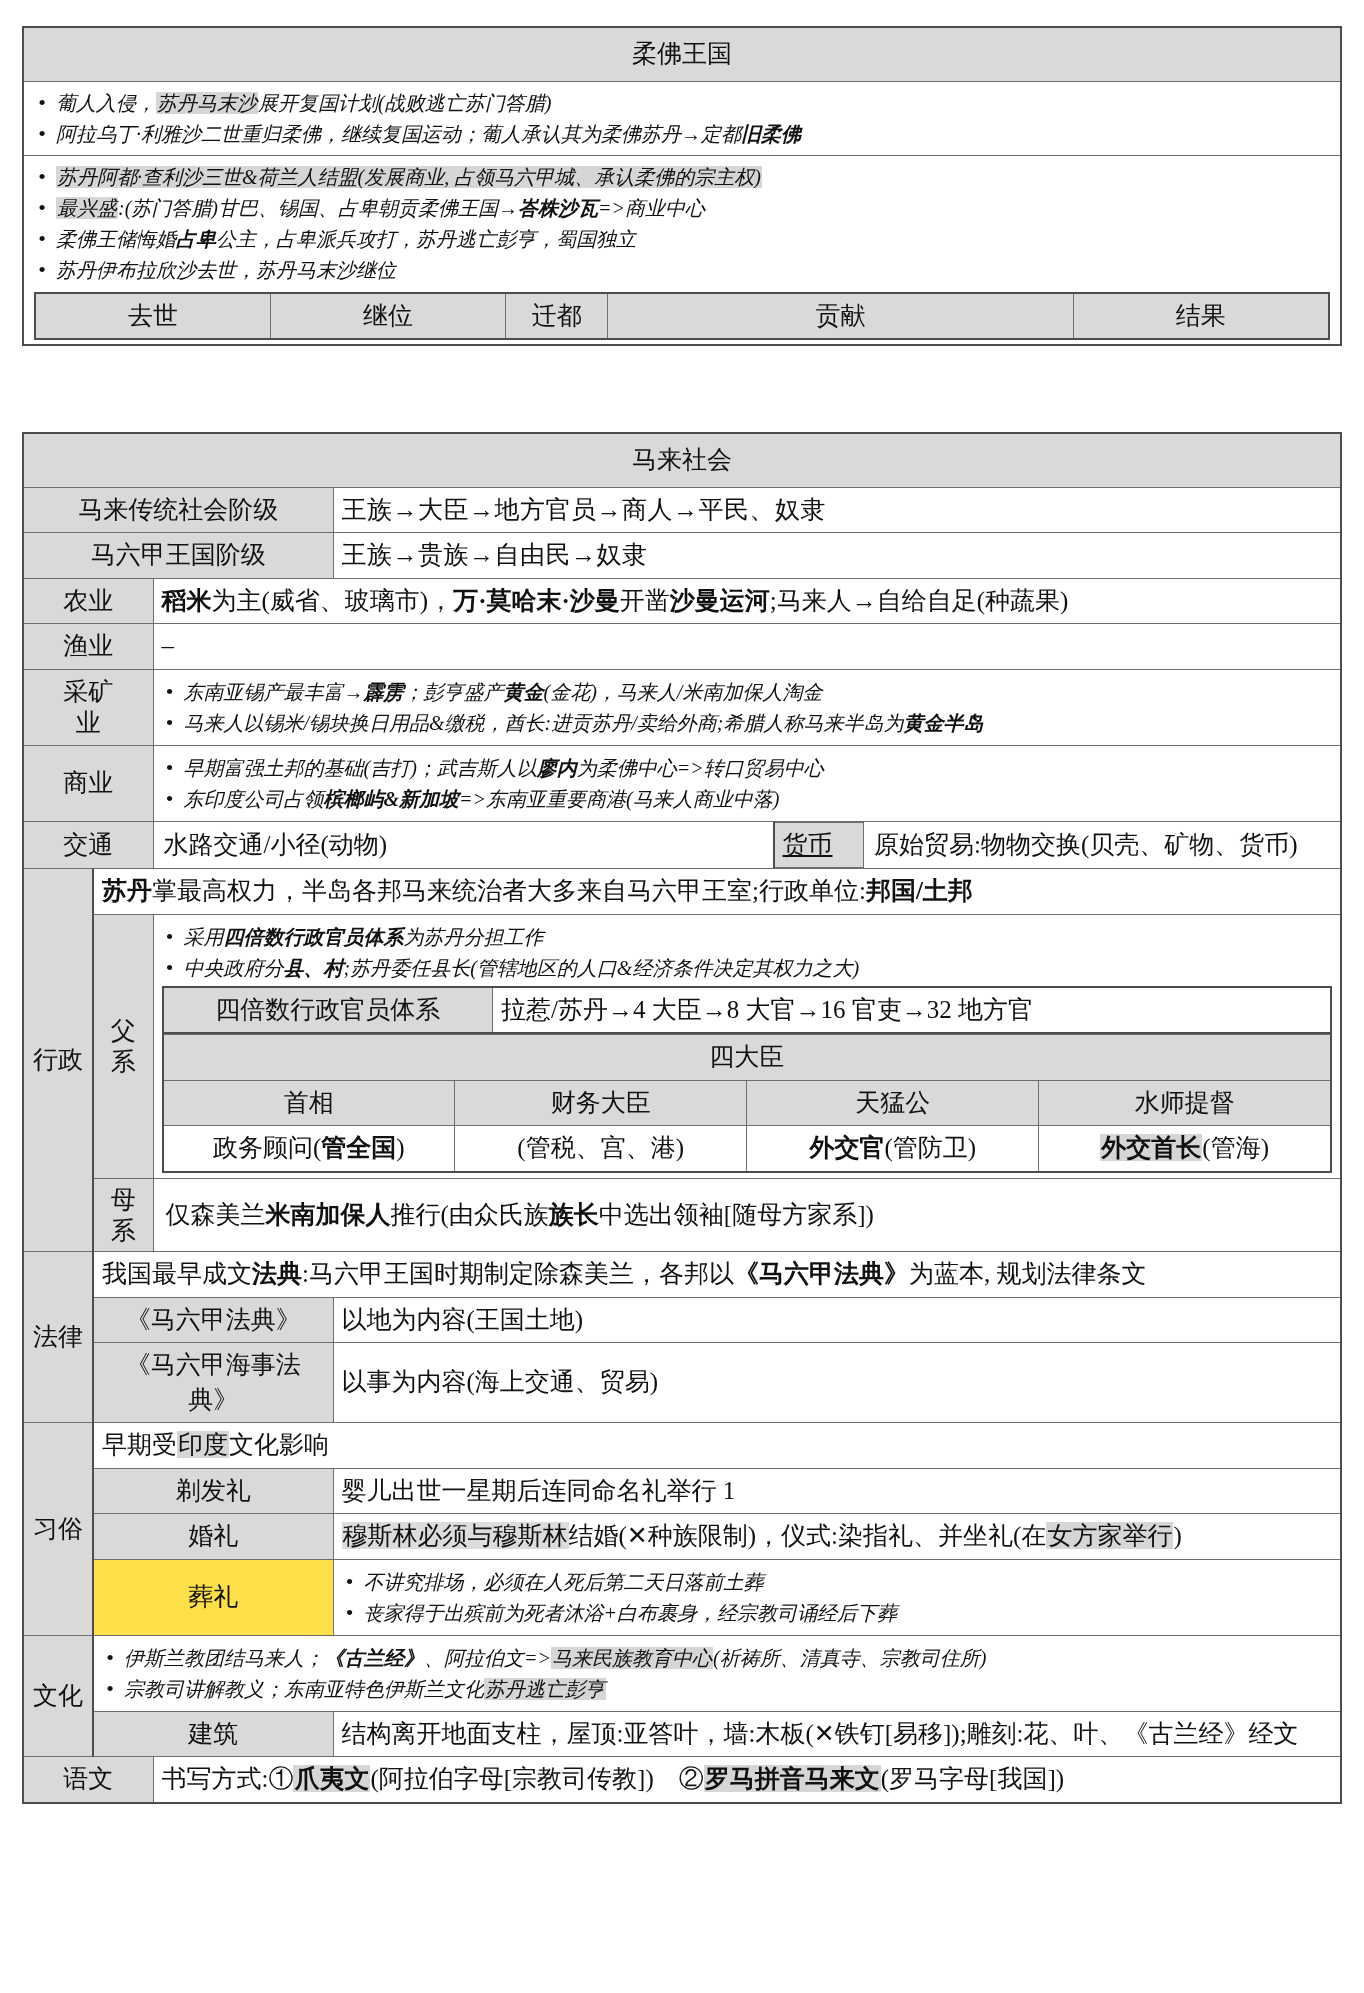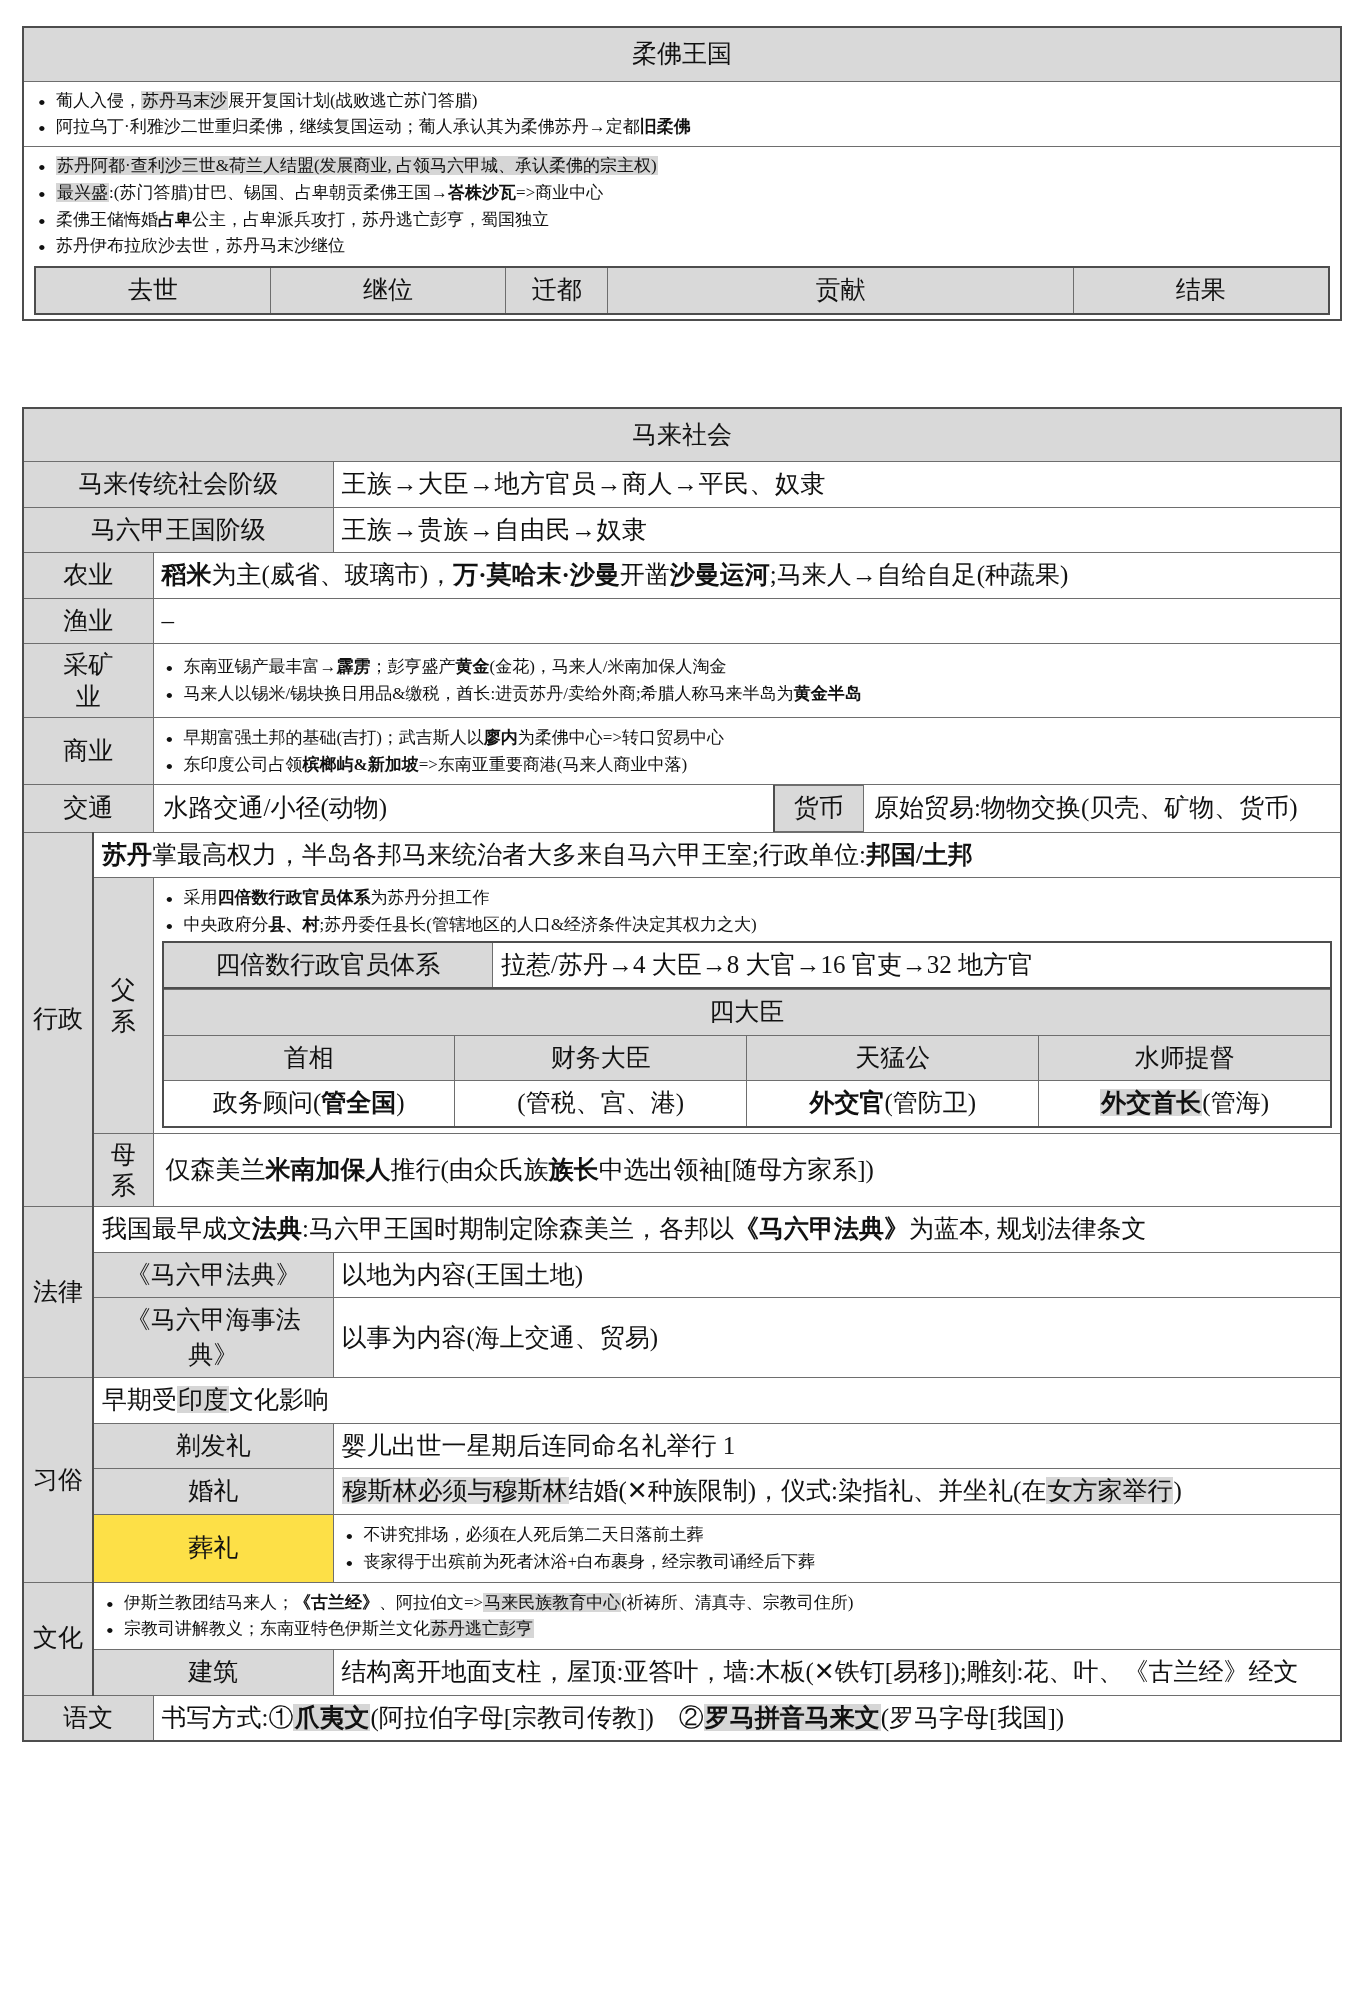--- a/index.html
+++ b/index.html
@@ -90,22 +90,23 @@
   b.hl { background:#d6d6d6; }
   ul.bl {
     margin: 0;
     padding: 0;
     list-style: none;
   }
   ul.bl li {
     position: relative;
     padding-left: 22px;
     margin: 3px 0;
-    font-size: 17px;
+    font-size: 20px;
     line-height: 1.4;
+    font-style: italic;
   }
   ul.bl li:before {
     content: "•";
     position: absolute;
     left: 4px;
     top: -1px;
     font-size: 22px;
   }
   .gap { height: 54px; }
   .sec1-wrap { padding-top: 10px; }
@@ -250,21 +251,21 @@
           <td colspan="2" class="pad0">
             <table style="border-collapse:collapse;table-layout:fixed;width:100%;">
               <colgroup>
                     <col style="width:620px">
                     <col style="width:90px">
                     <col style="width:auto">
                   </colgroup>
               <tbody>
                     <tr>
                 <td style="border:none;padding:5px 10px;font-size:25px;">水路交通/小径(动物)</td>
-                <td style="border-left:2px solid #4d4d4d;border-right:1px solid #6e6e6e;padding:5px 8px;font-size:25px;text-align:center;background:#d9d9d9;">货币</td>
+                <td style="border-left:2px solid #4d4d4d;border-right:1px solid #6e6e6e;padding:5px 8px;font-size:25px;background:#d9d9d9;text-decoration:underline;">货币</td>
                 <td style="border:none;padding:5px 10px;font-size:25px;">原始贸易:物物交换(贝壳、矿物、货币)</td>
               </tr>
             </tbody>
                 </table>
           </td>
         </tr>
 
         <tr>
           <td class="rowlabel" rowspan="3" style="border-right:2px solid #4d4d4d;">行政</td>
           <td colspan="3"><b>苏丹</b>掌最高权力，半岛各邦马来统治者大多来自马六甲王室;行政单位:<b>邦国/土邦</b></td>

